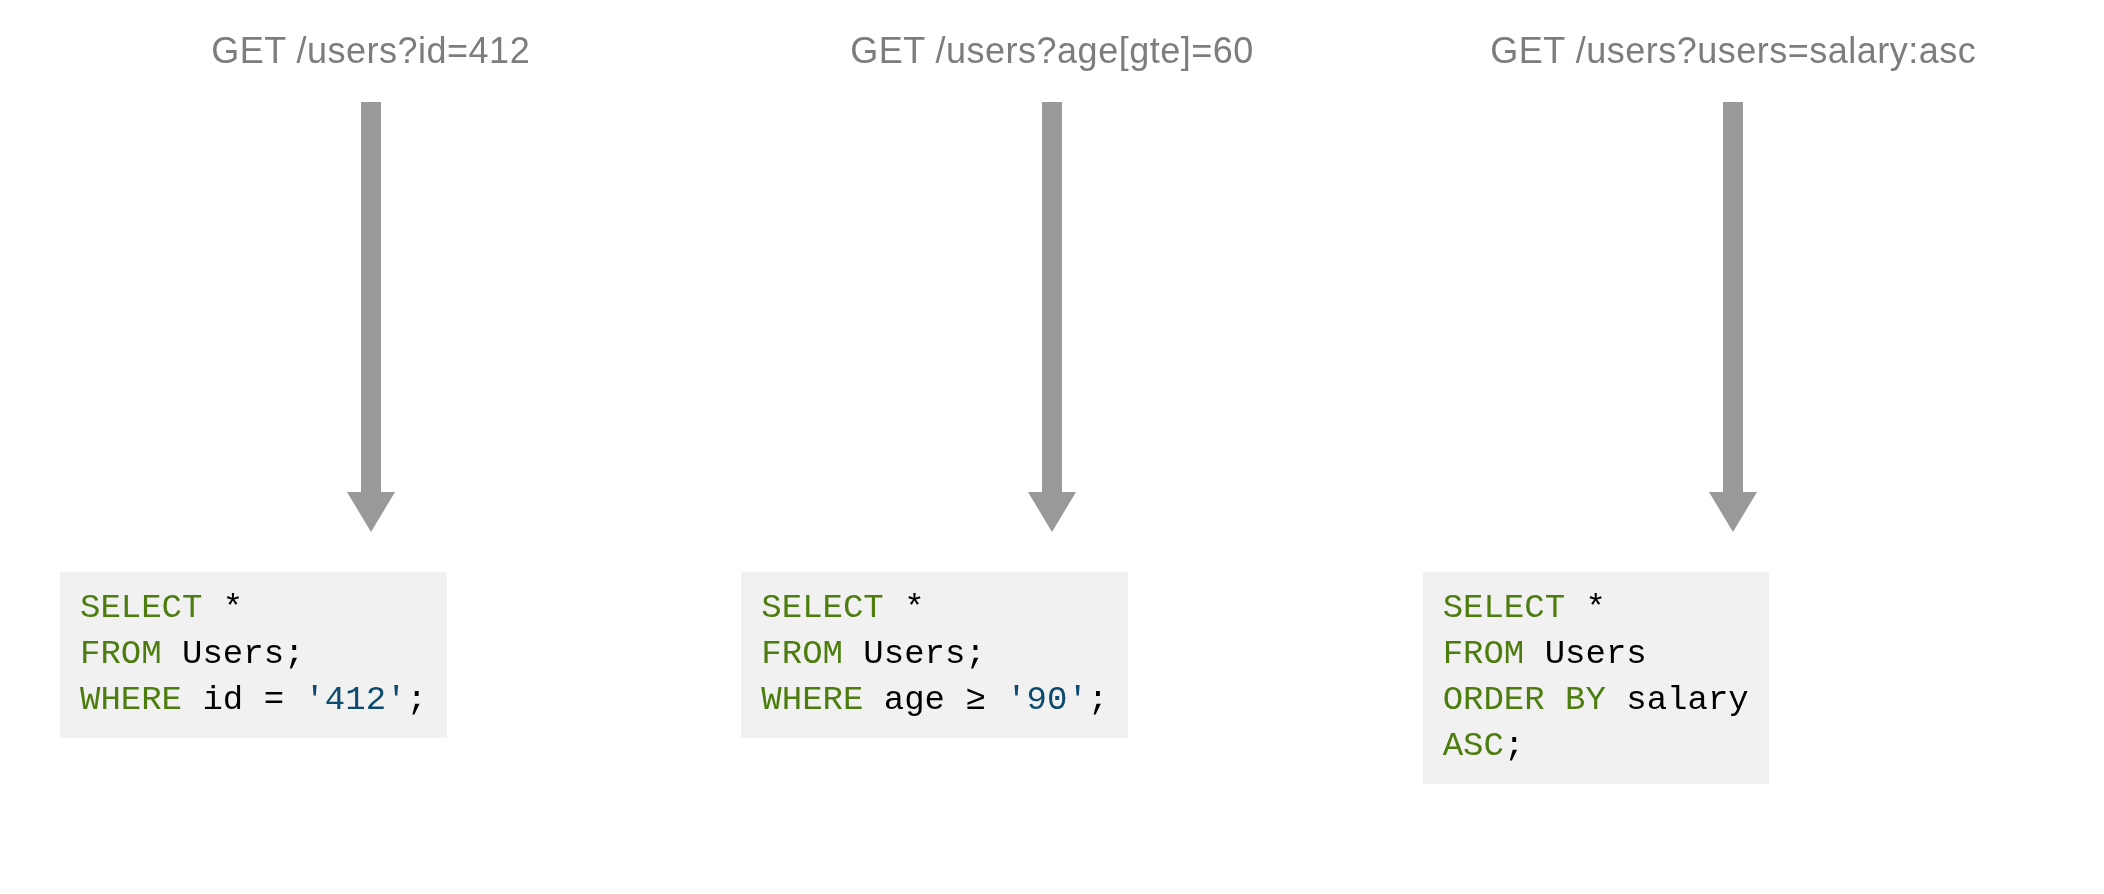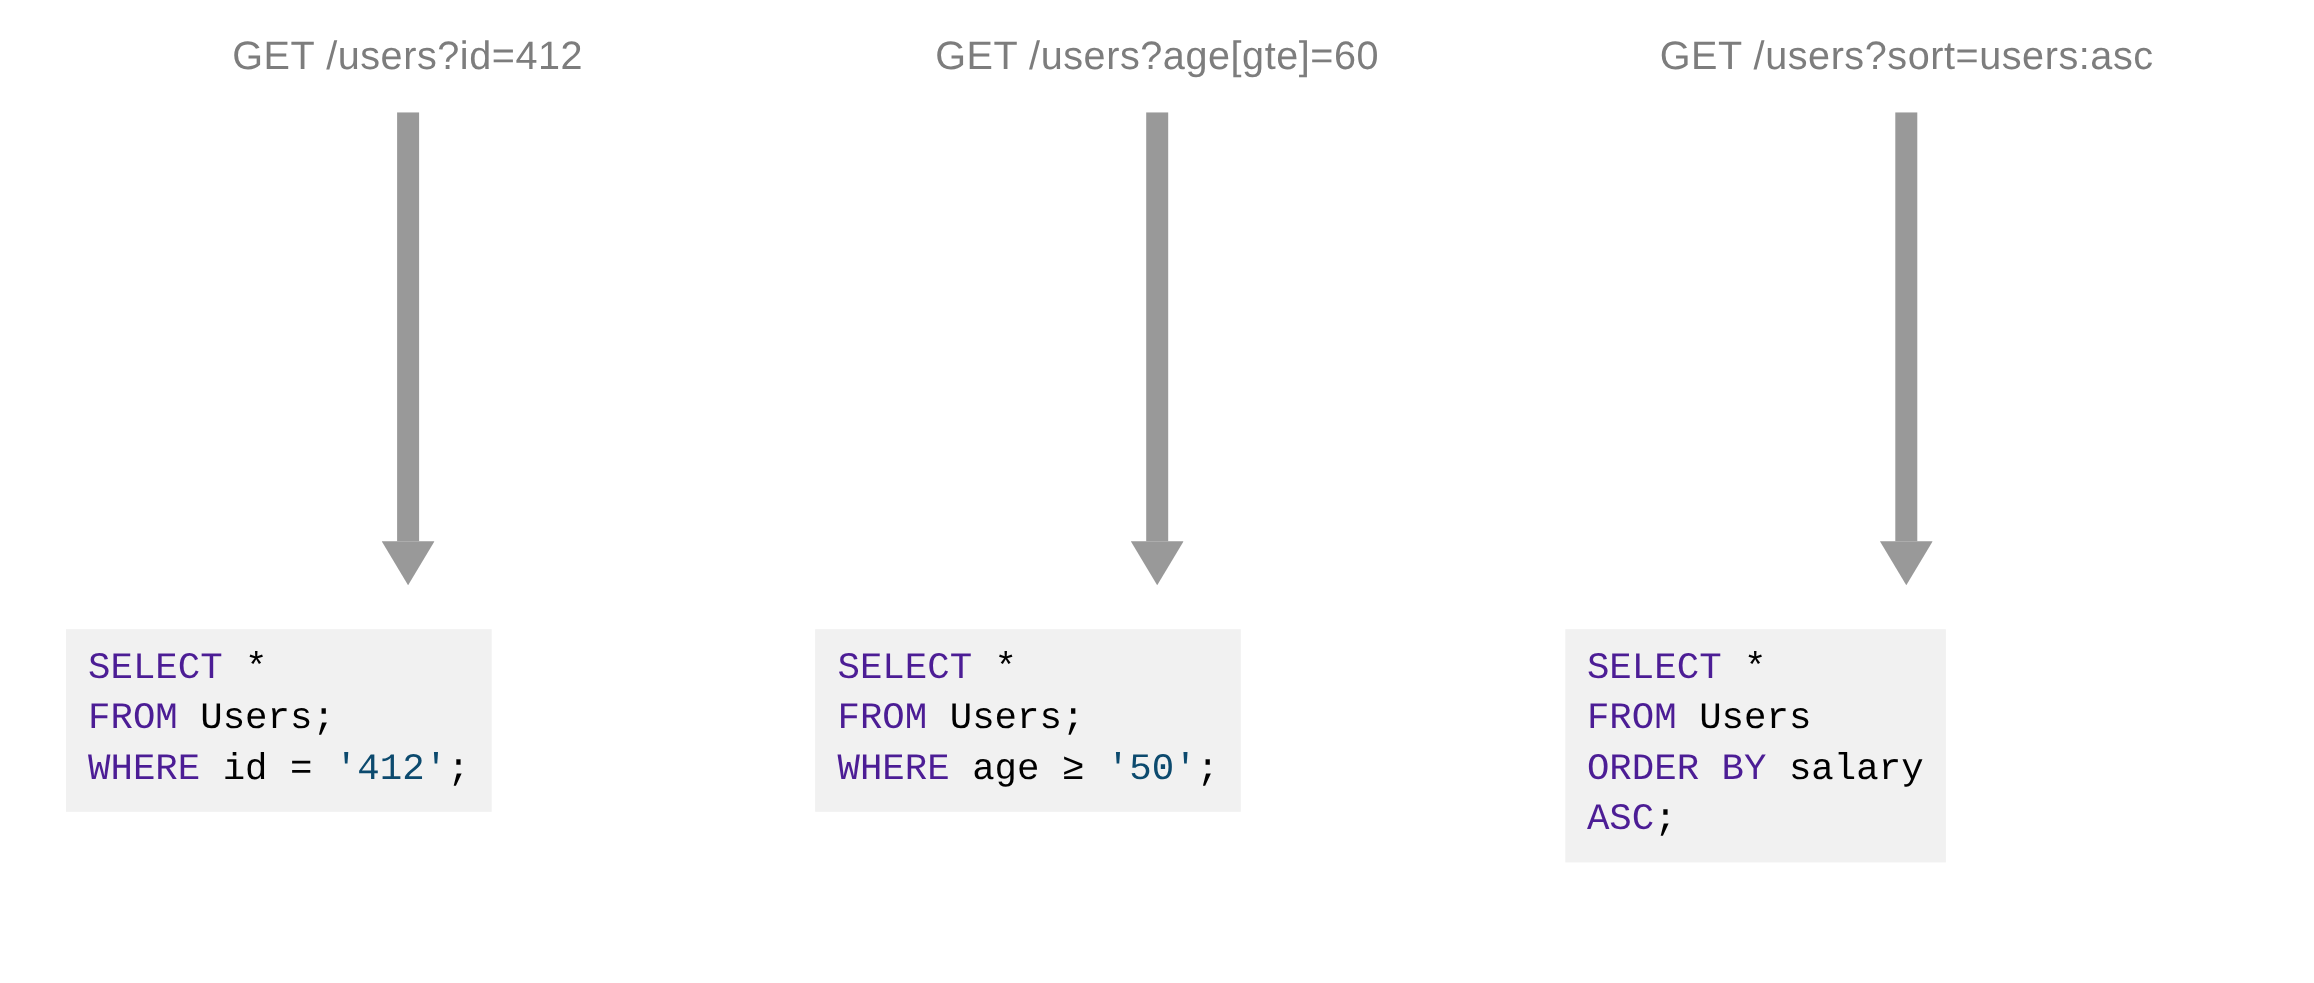--- a/index.html
+++ b/index.html
@@ -38,21 +38,21 @@
   .sql {
     background: #f1f1f1;
     padding: 14px 20px 14px 20px;
     font-family: "Courier New", Courier, monospace;
     font-size: 34px;
     line-height: 1.35;
     white-space: pre;
     color: #000;
     align-self: flex-start;
   }
-  .kw  { color: #4c1d95; }
+  .kw  { color: #4d7c0f; }
   .lit { color: #0c4a6e; }
 </style>
 </head>
 <body>
 
 <div class="wrap">
 
   <div class="col">
     <div class="request">GET /users?id=412</div>
     <div class="arrow-box">
@@ -69,25 +69,25 @@
   <div class="col">
     <div class="request">GET /users?age[gte]=60</div>
     <div class="arrow-box">
       <svg width="48" height="430" viewBox="0 0 48 430">
         <line x1="24" y1="0" x2="24" y2="390" stroke="#999999" stroke-width="20"></line>
         <polygon points="0,390 48,390 24,430" fill="#999999"></polygon>
       </svg>
     </div>
     <div class="sql"><span class="kw">SELECT</span> *
 <span class="kw">FROM</span> Users;
-<span class="kw">WHERE</span> age ≥ <span class="lit">'50'</span>;</div>
+<span class="kw">WHERE</span> age ≥ <span class="lit">'90'</span>;</div>
   </div>
 
   <div class="col">
-    <div class="request">GET /users?sort=users:asc</div>
+    <div class="request">GET /users?users=salary:asc</div>
     <div class="arrow-box">
       <svg width="48" height="430" viewBox="0 0 48 430">
         <line x1="24" y1="0" x2="24" y2="390" stroke="#999999" stroke-width="20"></line>
         <polygon points="0,390 48,390 24,430" fill="#999999"></polygon>
       </svg>
     </div>
     <div class="sql"><span class="kw">SELECT</span> *
 <span class="kw">FROM</span> Users
 <span class="kw">ORDER BY</span> salary
 <span class="kw">ASC</span>;</div>

